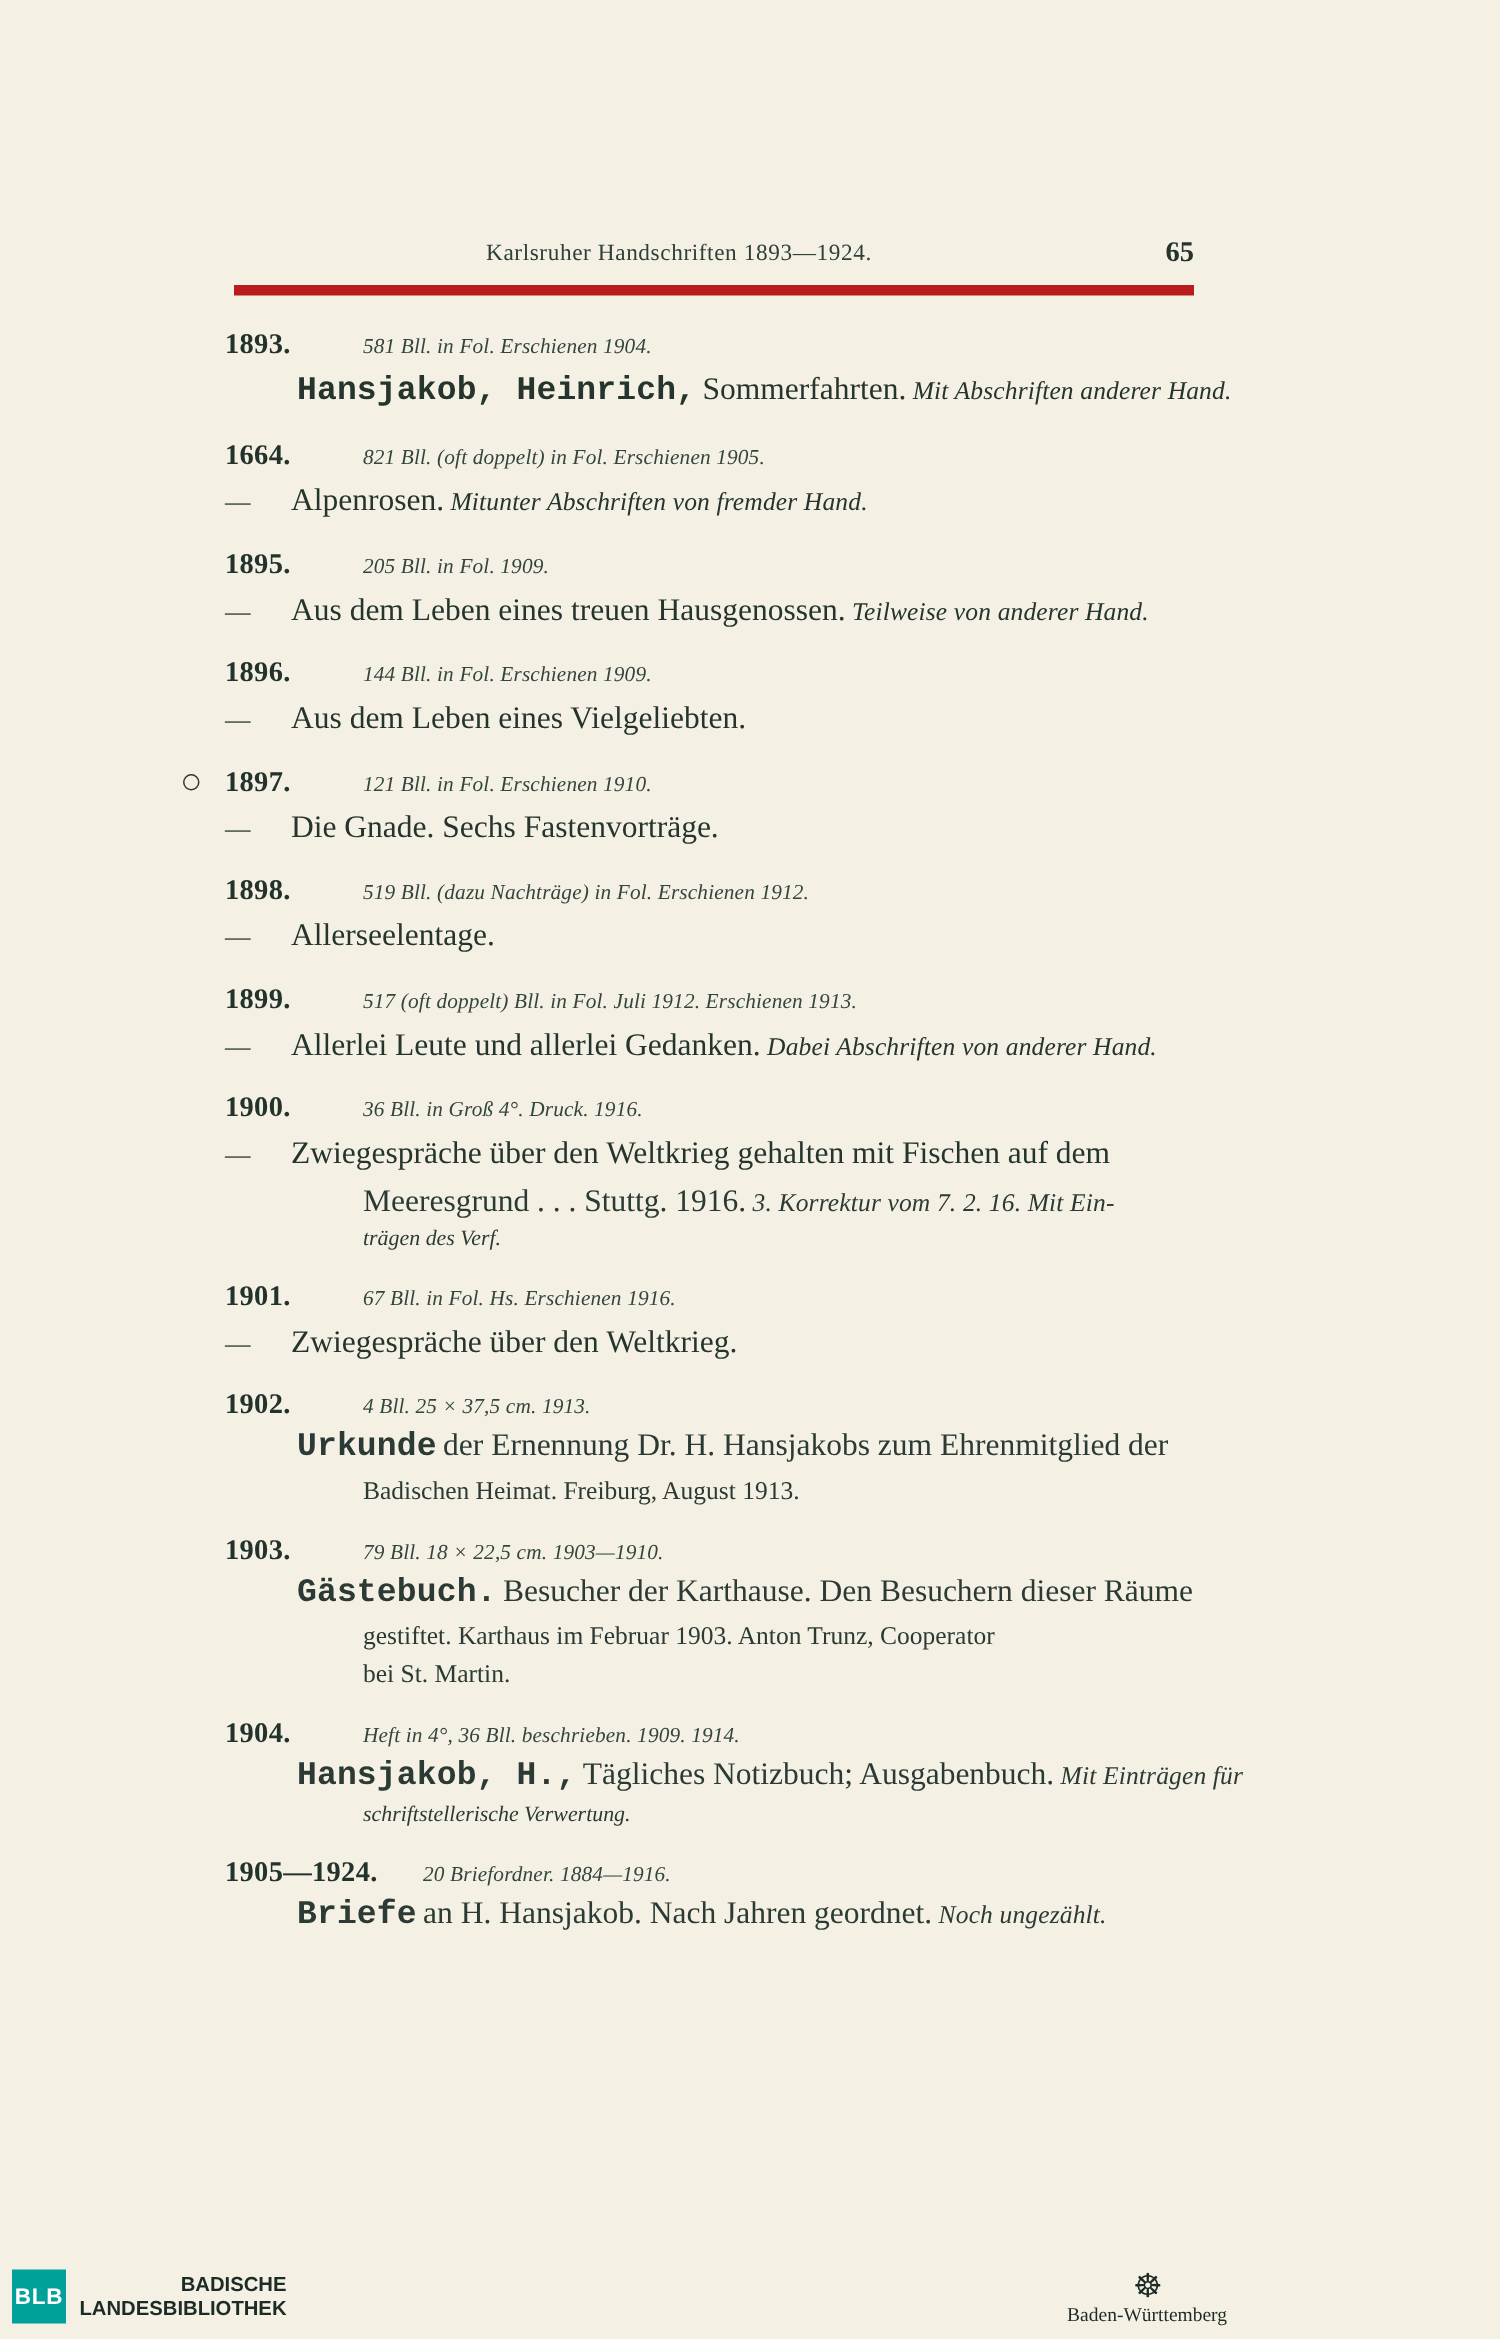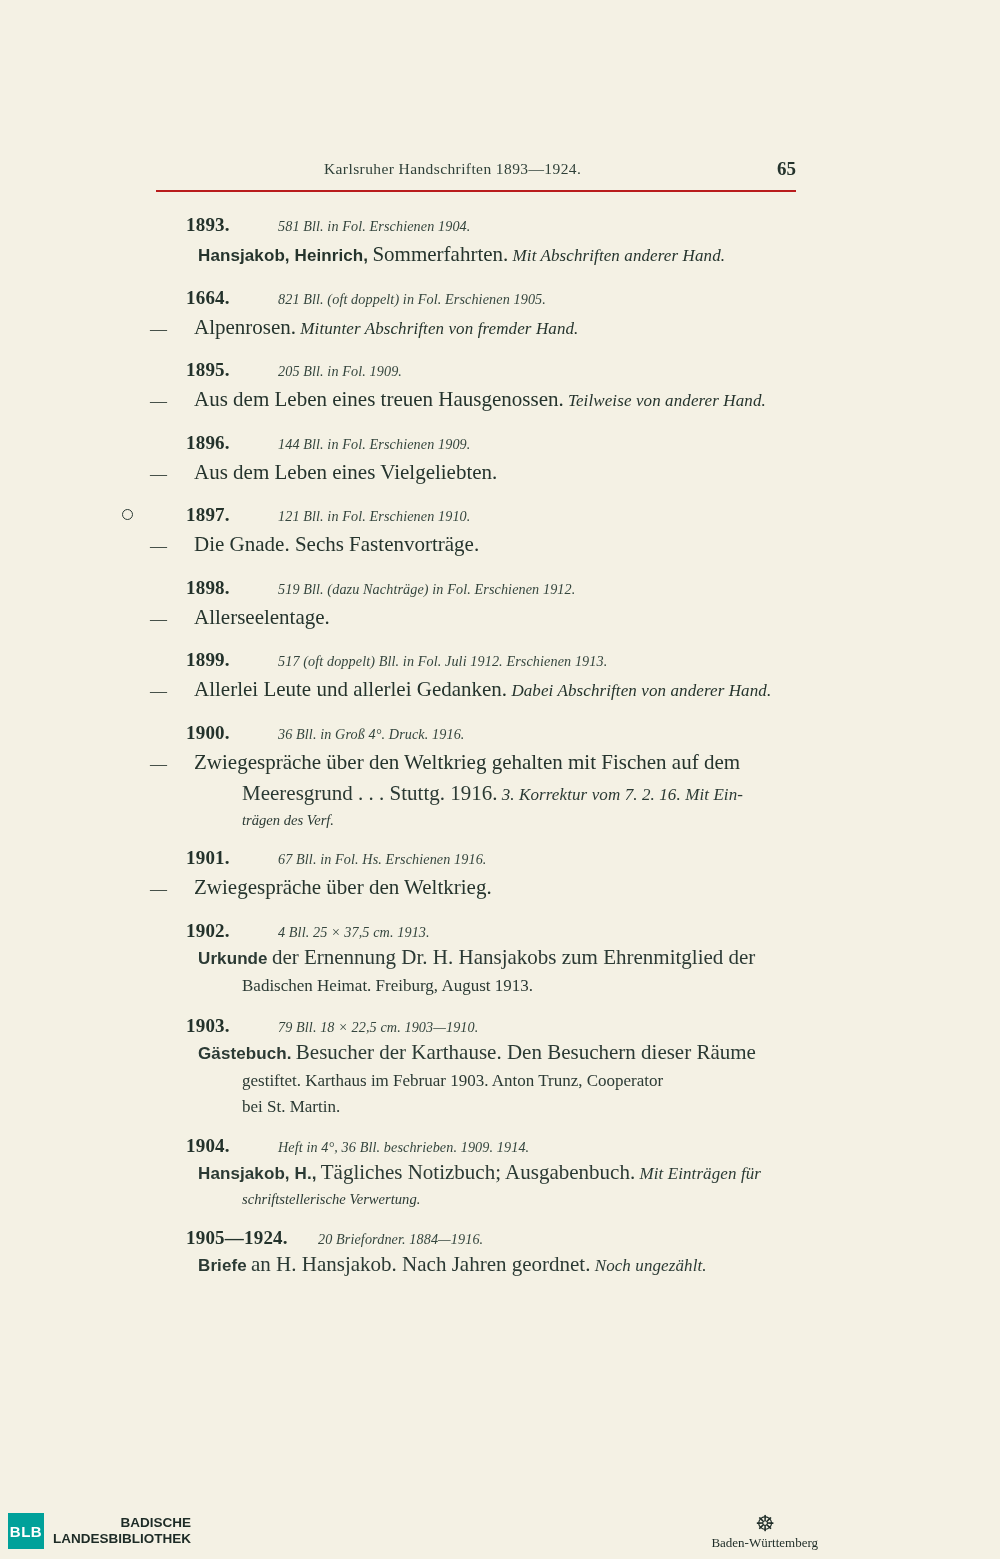--- a/index.html
+++ b/index.html
@@ -25,21 +25,21 @@
     position: absolute;
     left: 150px;
     top: 160px;
     width: 700px;
   }
   
   .running-head {
     position: relative;
     width: 640px;
     margin-left: 6px;
-    border-bottom: 2px solid #b91c1c;
+    border-bottom: 7px solid #b91c1c;
     padding-bottom: 8px;
     height: 22px;
   }
   .running-head .title {
     position: absolute;
     left: 168px;
     top: 0;
     font-size: 15.5px;
     letter-spacing: 0.4px;
     color: #2f4038;
@@ -56,21 +56,20 @@
   .entries {
     margin-top: 22px;
   }
   .entry {
     position: relative;
     margin-bottom: 16px;
   }
   .entry .line1 {
     display: block;
     white-space: nowrap;
-    margin-left: 36px;
   }
   .num {
     display: inline-block;
     min-width: 92px;
     font-size: 19px;
     font-weight: bold;
     color: #23322b;
     letter-spacing: 0.2px;
   }
   .num.wide {
@@ -92,22 +91,22 @@
   }
   .dash {
     display: inline-block;
     width: 44px;
     margin-left: -48px;
     color: #25342d;
     font-size: 17px;
   }
   .lead {
     font-weight: bold;
-    font-family: Liberation Sans, sans-serif;
-    font-size: 17px;
+    font-family: Liberation Mono, monospace;
+    font-size: 22px;
     letter-spacing: 0.1px;
   }
   .txt {
     font-size: 21px;
   }
   .ital {
     font-style: italic;
     font-size: 17px;
     letter-spacing: 0.1px;
   }

